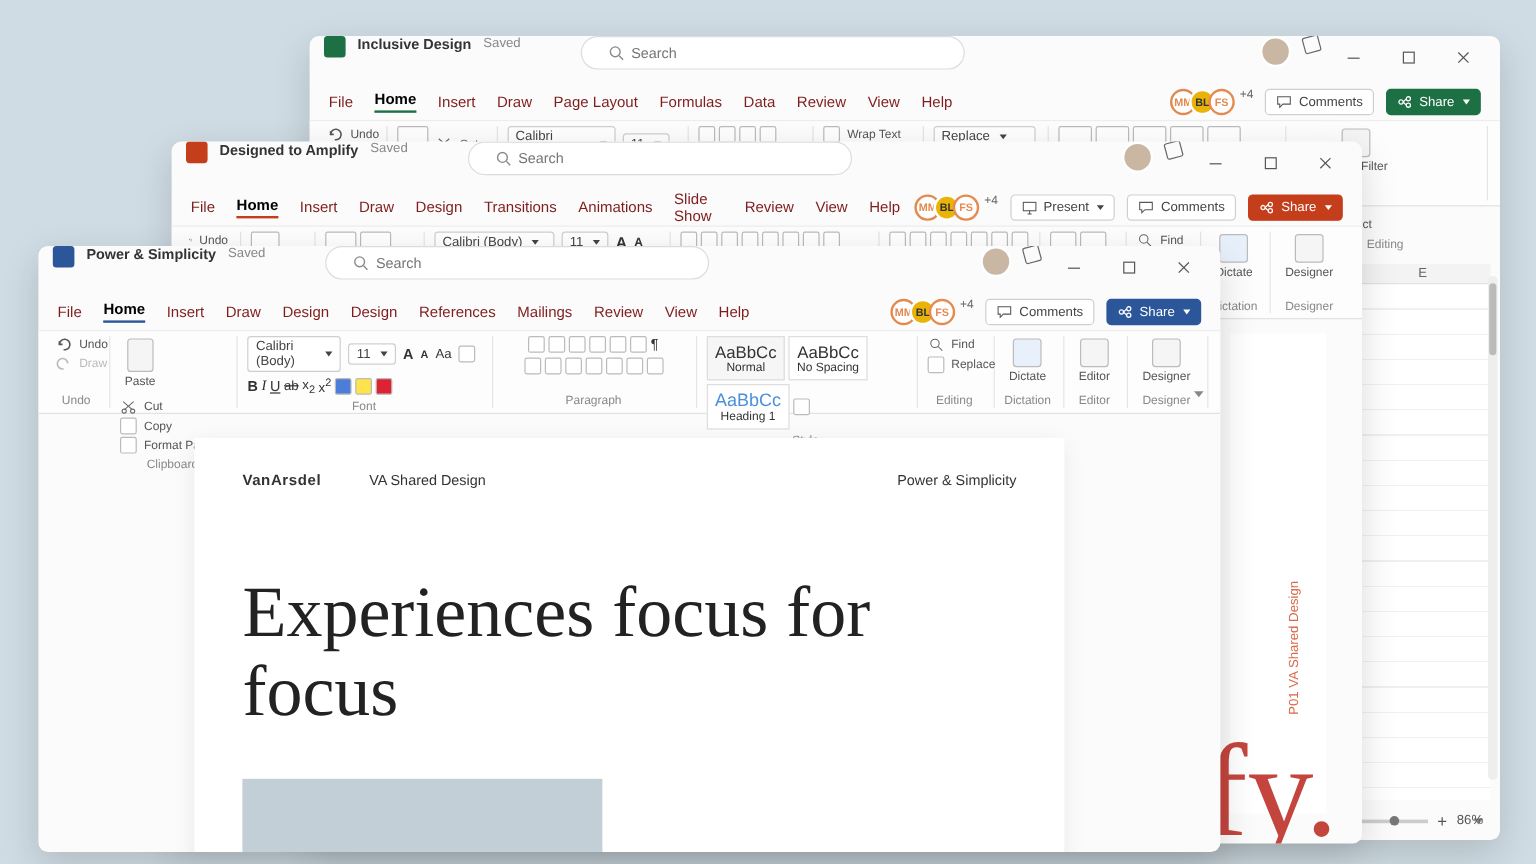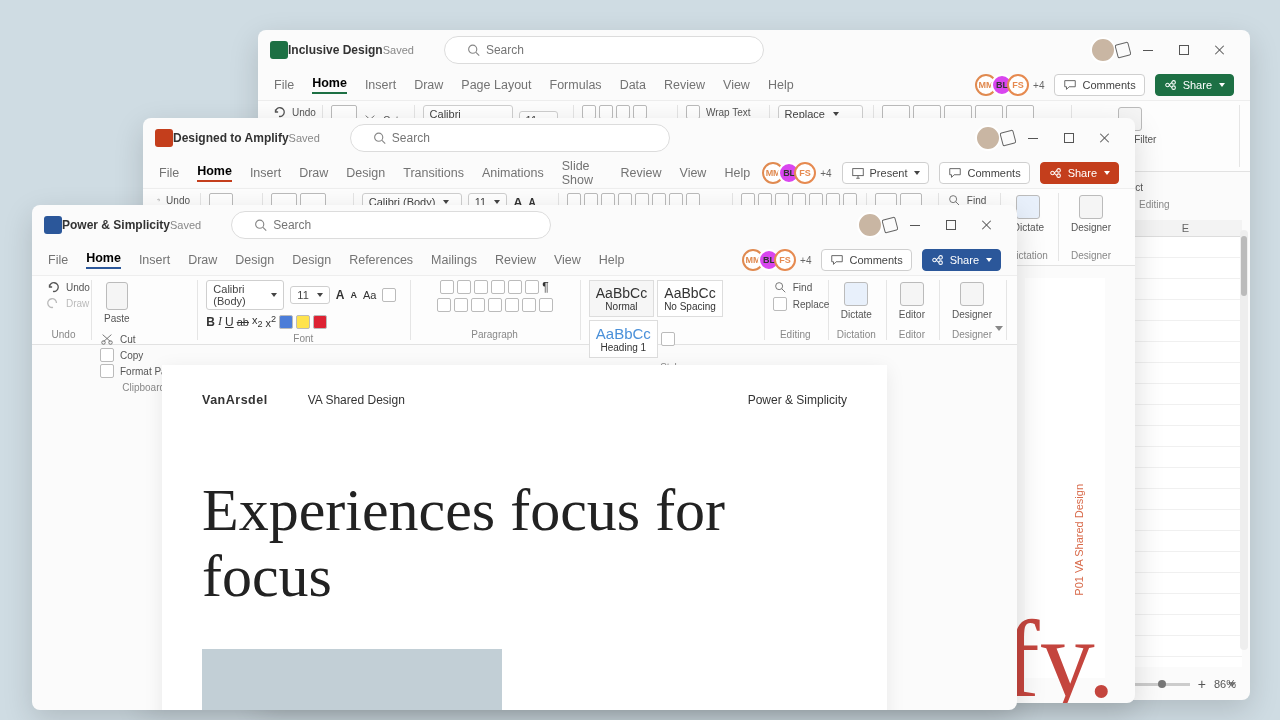--- a/index.html
+++ b/index.html
@@ -1,44 +1,44 @@
 <!DOCTYPE html>
 <html><head>
 <meta charset="utf-8">
 <style>
   *{margin:0;padding:0;box-sizing:border-box}
   body{background:#cfdce3;font-family:'Segoe UI',Arial,sans-serif;font-size:12px;color:#333;width:1280px;height:720px;overflow:hidden;position:relative}
   .window{position:absolute;background:#fbfbfb;border-radius:8px;box-shadow:0 10px 30px rgba(0,0,0,0.15);overflow:hidden}
-  .titlebar{height:40px;display:flex;align-items:center;padding:0 12px;gap:0}
+  .titlebar{height:40px;display:flex;align-items:flex-start;padding:0 12px;gap:10px}
   .app-icon{width:18px;height:18px;border-radius:3px;display:inline-block}
   .icon-excel{background:#1d7044}
   .icon-ppt{background:#c43e1c}
   .icon-word{background:#2b579a}
   .doc-title{font-weight:600}
   .saved{color:#888;font-size:11px}
   .title-spacer{flex:0 0 auto;width:30px}
   .searchbox{flex:0 0 auto;display:flex;align-items:center;height:28px;border:1px solid #dcdcdc;background:#fff;border-radius:14px;padding:0 22px;gap:6px;color:#777;width:320px}
   .searchbox input{border:none;outline:none;font-size:12px;color:#333;background:transparent;width:100%}
   .flexgrow{flex:1}
   .avatar{width:26px;height:26px;border-radius:50%;background:#c9b6a3;border:2px solid #fff;display:inline-block}
   .avatar.mm{border-color:#e08a50;background:#fff;color:#e08a50}
-  .avatar.bl{background:#d946ef}
+  .avatar.bl{background:#eab308}
   .avatar.fs{border-color:#e68a50;background:#fff;color:#e68a50}
   .avatar.sm{width:22px;height:22px;font-size:9px;line-height:19px;text-align:center;font-weight:600}
   .mega{width:14px;height:14px;border:1.5px solid #666;border-radius:2px;transform:rotate(-15deg);display:inline-block}
   .winbtn{width:36px;height:36px;display:flex;align-items:center;justify-content:center;color:#555}
   .winbtn span{display:inline-block}
   .min{width:10px;border-top:1px solid #555}
   .max{width:10px;height:10px;border:1px solid #555}
   .close{position:relative;width:12px;height:12px}
   .close::before,.close::after{content:"";position:absolute;left:5px;top:0;bottom:0;border-left:1px solid #555}
   .close::before{transform:rotate(45deg)}
   .close::after{transform:rotate(-45deg)}
   .menubar{height:30px;display:flex;align-items:center;padding:0 16px;gap:18px;font-size:12.5px}
-  .menubar .mi{color:#737373;cursor:pointer}
+  .menubar .mi{color:#7f1d1d;cursor:pointer}
   .menubar .mi.active{color:#000;border-bottom:2px solid #555;padding-bottom:2px;font-weight:600}
   .menubar.excel .mi.active{border-color:#1d7044}
   .menubar.ppt .mi.active{border-color:#c43e1c}
   .menubar.word .mi.active{border-color:#2b579a}
   .menu-right{margin-left:auto;display:flex;align-items:center;gap:10px}
   .pill{display:flex;align-items:center;border:1px solid #cfcfcf;border-radius:4px;padding:3px 8px;gap:5px;font-size:11px;background:#fff;color:#444}
   .pill.green{background:#1d7044;color:#fff;border-color:#1d7044}
   .pill.red{background:#c43e1c;color:#fff;border-color:#c43e1c}
   .pill.blue{background:#2b579a;color:#fff;border-color:#2b579a}
   .chev{width:0;height:0;border-left:3px solid transparent;border-right:3px solid transparent;border-top:4px solid currentColor;margin-left:2px}
@@ -65,21 +65,21 @@
   .sub{font-family:Georgia,serif;font-size:14px;padding:0 40px;font-weight:600}
   .imgbox{background:#c2cfd6;margin:10px 40px;height:120px;width:300px}
   .side-label{position:absolute;right:20px;top:50%;transform:rotate(-90deg) translateY(-50%);transform-origin:right center;color:#d86a4a;font-size:11px;white-space:nowrap}
   .bigfy{position:absolute;font-family:Georgia,serif;font-size:110px;color:#c4453e;font-weight:400}
   .zoom{position:absolute;bottom:8px;right:14px;display:flex;align-items:center;gap:8px;font-size:11px;color:#555}
   .slider{width:70px;height:3px;background:#ccc;position:relative}
   .slider::after{content:"";position:absolute;width:8px;height:8px;background:#777;border-radius:50%;top:-3px;left:55%}
   .collapse{position:absolute;right:10px;bottom:6px;width:12px;height:12px}
   .collapse::after{content:"";display:block;width:0;height:0;border-left:4px solid transparent;border-right:4px solid transparent;border-top:5px solid #888}
   .svgico{width:14px;height:14px}
-  .presence{display:flex;align-items:center;gap:-4px}
+  .presence{display:flex;align-items:flex-start;gap:-4px}
   .presence .avatar{margin-left:-6px}
   .plus4{font-size:10px;color:#666;margin-left:4px}
 </style>
 </head>
 <body>
 
 <div class="window" style="left:258px;top:30px;width:992px;height:670px">
   <div class="titlebar">
     <span class="app-icon icon-excel"></span>
     <span class="doc-title">Inclusive Design</span>

